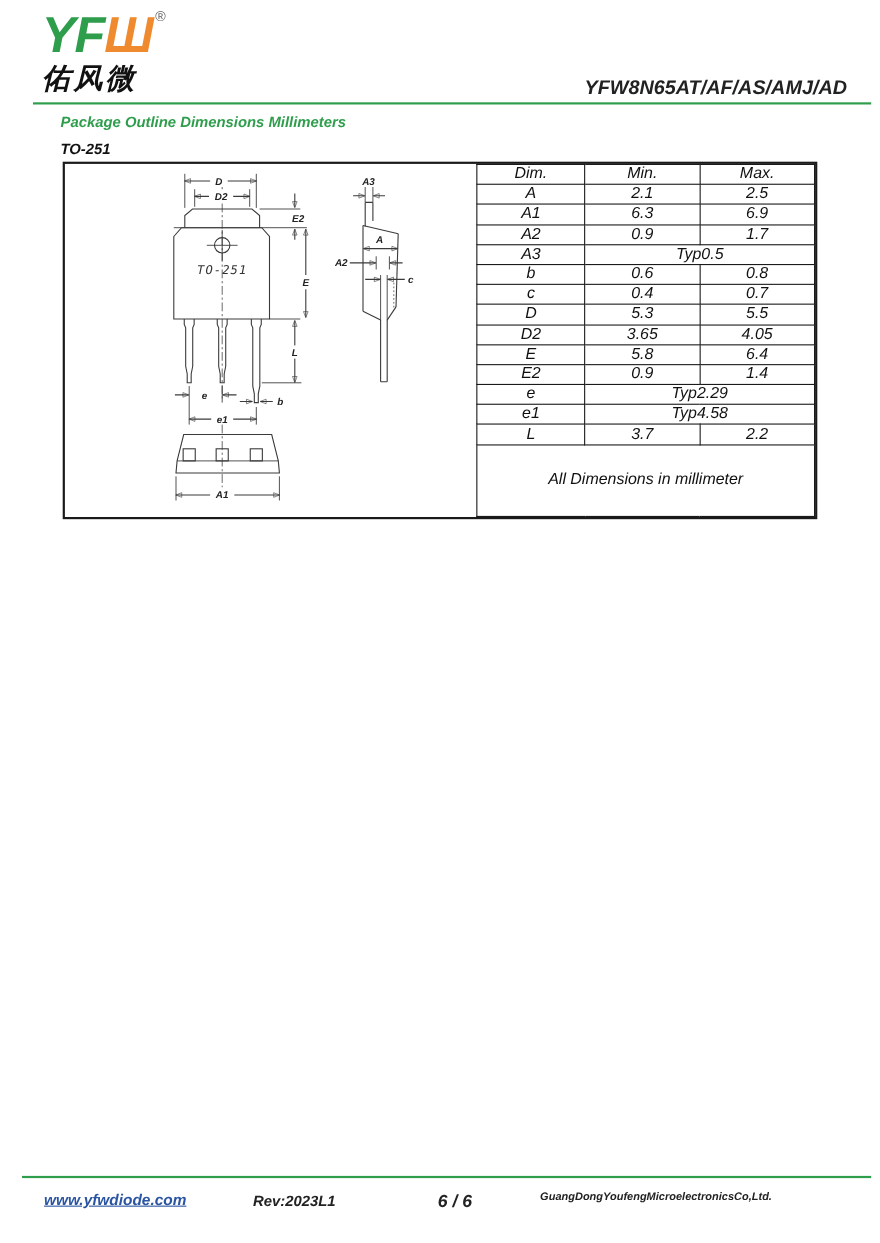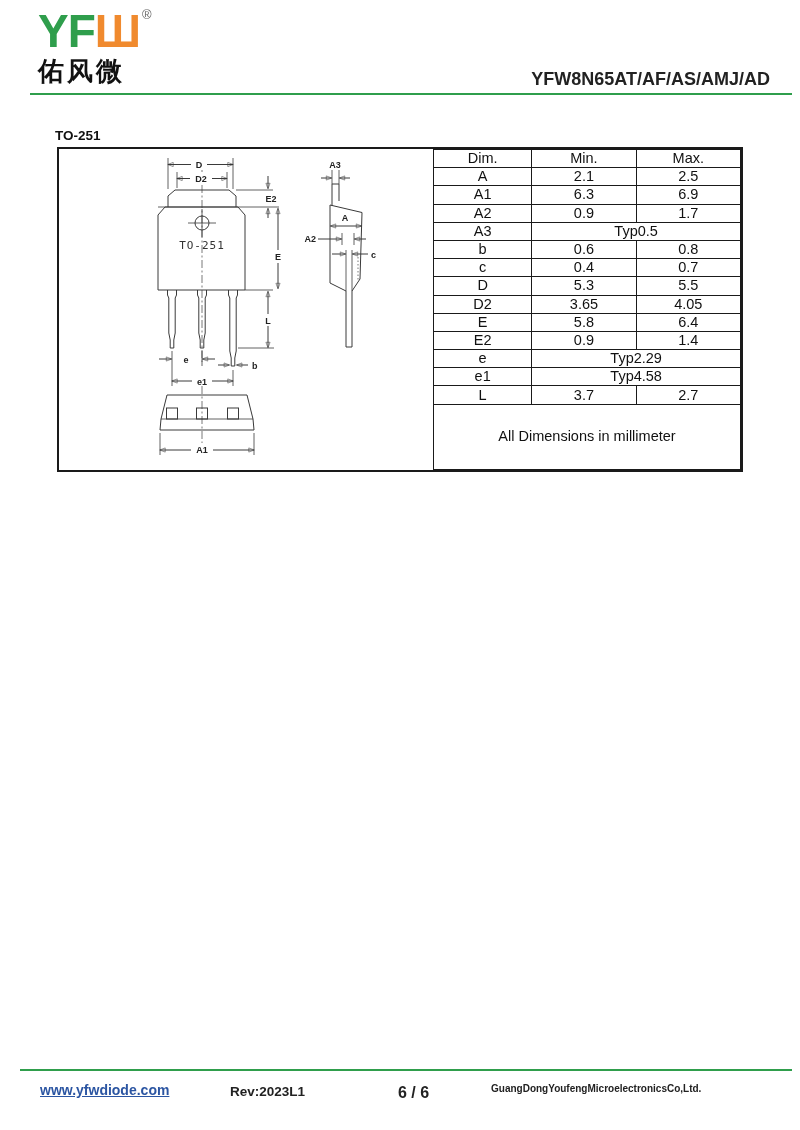--- a/index.html
+++ b/index.html
@@ -1,17 +1,17 @@
 <!DOCTYPE html>
 <html><head>
 <meta charset="utf-8">
 <style>
   html,body{margin:0;padding:0;background:#ffffff;}
   body{font-family:"Liberation Sans", sans-serif; color:#1a1a1a;}
-  .page{position:relative;width:792px;height:1130px;background:#fff;overflow:hidden;}
+  .page{position:relative;width:792px;height:1130px;background:#fff;overflow:hidden;font-style:italic;}
 
   
   .logo{position:absolute;left:38px;top:8px;line-height:1;}
   .logo-main{font-weight:bold;font-size:46px;letter-spacing:-1px;}
   .logo-green{color:#2f9e4c;}
   .logo-orange{color:#f08a2e;}
   .logo-reg{font-size:13px;color:#666;vertical-align:28px;margin-left:2px;font-weight:normal;}
   .logo-cn{font-size:26px;font-weight:bold;color:#111;letter-spacing:3px;margin-top:4px;}
 
   .part-number{position:absolute;right:22px;top:69px;font-size:18px;font-weight:bold;color:#222;}
@@ -52,20 +52,21 @@
 
 <div class="page">
 
   <div class="logo">
     <div class="logo-main"><span class="logo-green">YF</span><span class="logo-orange">Ш</span><span class="logo-reg">®</span></div>
     <div class="logo-cn">佑风微</div>
   </div>
   <div class="part-number">YFW8N65AT/AF/AS/AMJ/AD</div>
   <div class="rule-top"></div>
 
+  <div class="section-title">Package Outline Dimensions Millimeters</div>
   <div class="pkg-name">TO-251</div>
 
   <div class="content-box">
 
     <svg class="drawing-svg" width="374" height="321" viewBox="57 147 374 321" xmlns="http://www.w3.org/2000/svg">
       <defs>
         <marker id="arr" viewBox="0 0 10 10" refX="9.5" refY="5" markerWidth="9" markerHeight="5.5" orient="auto-start-reverse">
           <path d="M0,1.2 L10,5 L0,8.8 Z" fill="#333" stroke="none"></path>
         </marker>
       </defs>
@@ -252,21 +253,21 @@
               <td>e</td>
               <td colspan="2">Typ2.29</td>
             </tr>
             <tr>
               <td>e1</td>
               <td colspan="2">Typ4.58</td>
             </tr>
             <tr>
               <td>L</td>
               <td>3.7</td>
-              <td>2.7</td>
+              <td>2.2</td>
             </tr>
             <tr>
               <td colspan="3" class="note">All Dimensions in millimeter</td>
             </tr>
           </tbody>
       </table>
     </div>
   </div>
 
   <div class="rule-bottom"></div>

